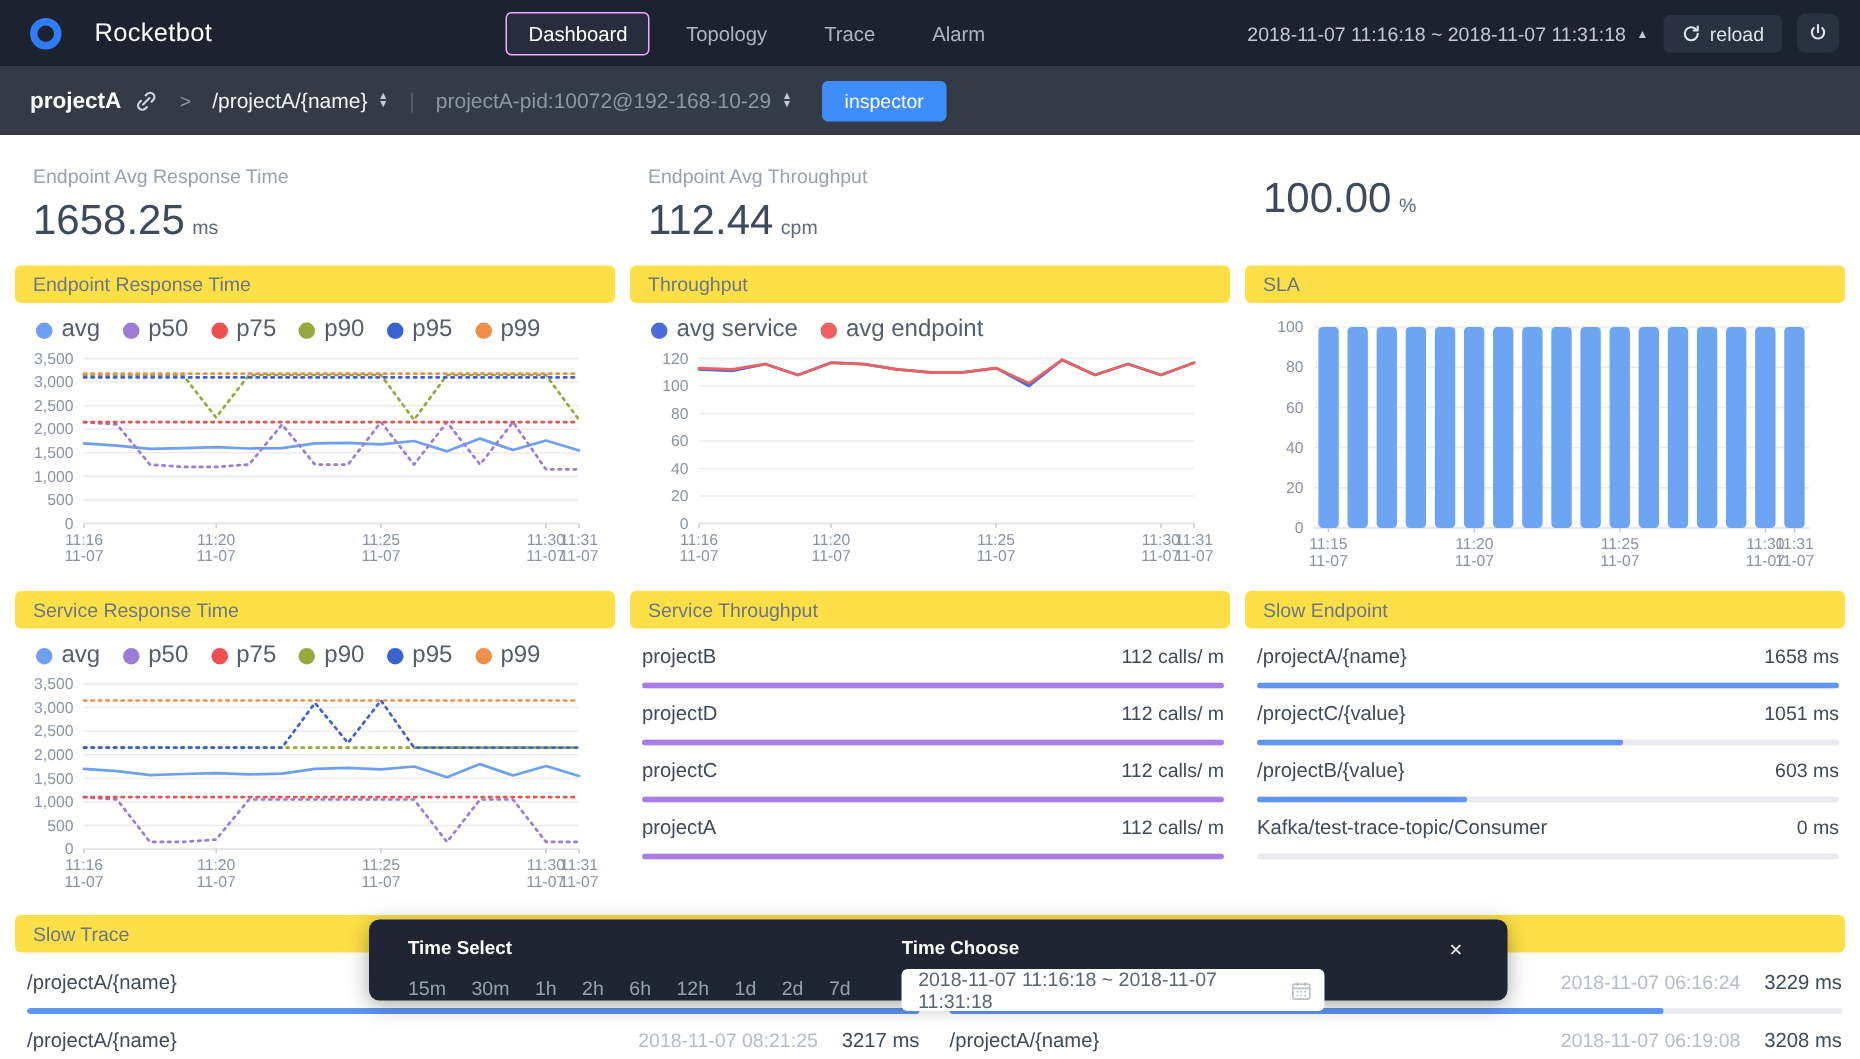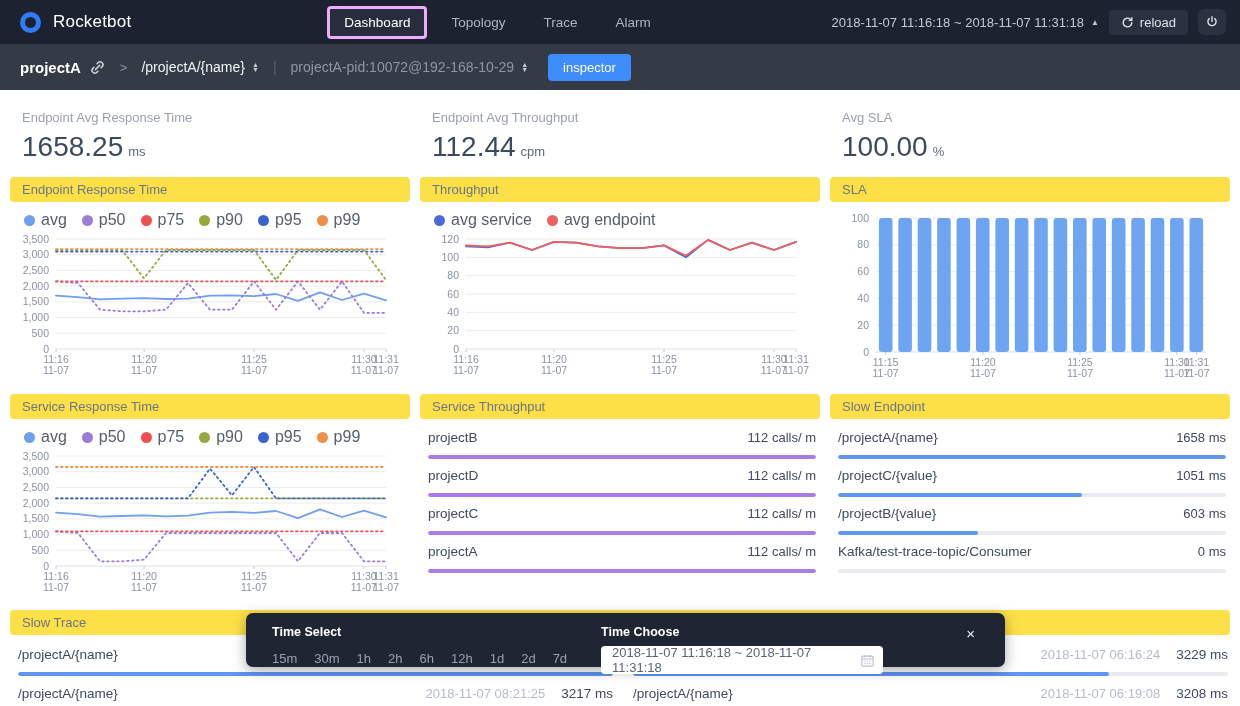--- a/index.html
+++ b/index.html
@@ -1,24 +1,24 @@
 <!DOCTYPE html>
 <html><head>
 <meta charset="utf-8">
 <style>
   * { margin:0; padding:0; box-sizing:border-box; }
   html,body { width:1240px; height:706px; overflow:hidden; background:#fff;
     font-family:"Liberation Sans", sans-serif; }
   
   .topbar { height:44px; background:#1d2230; display:flex; align-items:center; padding:0 14px 0 20px; position:relative; }
   .logo-ring { width:21px; height:21px; border:5px solid #2f7cf6; border-radius:50%; }
-  .brand { color:#fff; font-size:17px; margin-left:12px; letter-spacing:.2px; }
+  .brand { color:#fff; font-size:17px; margin-left:22px; letter-spacing:.2px; }
   .nav { display:flex; align-items:center; gap:10px; margin-left:196px; }
   .nav-tab { color:#aeb4c0; font-size:13.5px; padding:6px 14px; border-radius:4px; cursor:pointer; }
-  .nav-tab.active { color:#fff; background:#272d3d; border:3px solid #f0abfc; }
+  .nav-tab.active { color:#fff; background:#272d3d; border:1px solid #f0abfc; }
   .top-right { margin-left:auto; display:flex; align-items:center; gap:10px; }
   .time-range { color:#c3c9d4; font-size:13px; display:flex; align-items:center; gap:7px; cursor:pointer; }
   .caret-up { font-size:8px; color:#c3c9d4; }
   .pill-btn { background:#2a3140; border-radius:4px; color:#dfe3ea; font-size:13px;
     display:flex; align-items:center; gap:6px; padding:5px 12px; cursor:pointer; }
   .round-btn { background:#2a3140; border-radius:6px; width:28px; height:26px;
     display:flex; align-items:center; justify-content:center; cursor:pointer; }
   
   .toolbar { height:46px; background:#343b47; display:flex; align-items:center; padding:0 20px; gap:14px; }
   .svc-name { color:#fff; font-size:15px; font-weight:bold; }
@@ -135,21 +135,20 @@
 <div class="stats-row">
     <div class="stat">
       <div class="stat-label">Endpoint Avg Response Time</div>
       <div class="stat-value">1658.25<span class="stat-unit">ms</span></div>
     </div>
     <div class="stat">
       <div class="stat-label">Endpoint Avg Throughput</div>
       <div class="stat-value">112.44<span class="stat-unit">cpm</span></div>
     </div>
     <div class="stat">
-      <div class="stat-label">Avg SLA</div>
       <div class="stat-value">100.00<span class="stat-unit">%</span></div>
     </div>
   </div>
 
 <div class="panel-grid">
   <div class="panel">
     <div class="panel-header">Endpoint Response Time</div>
     <div class="legend-row">
         <span class="legend-item">
           <span class="legend-dot" style="background: rgb(110, 159, 240);"></span>

